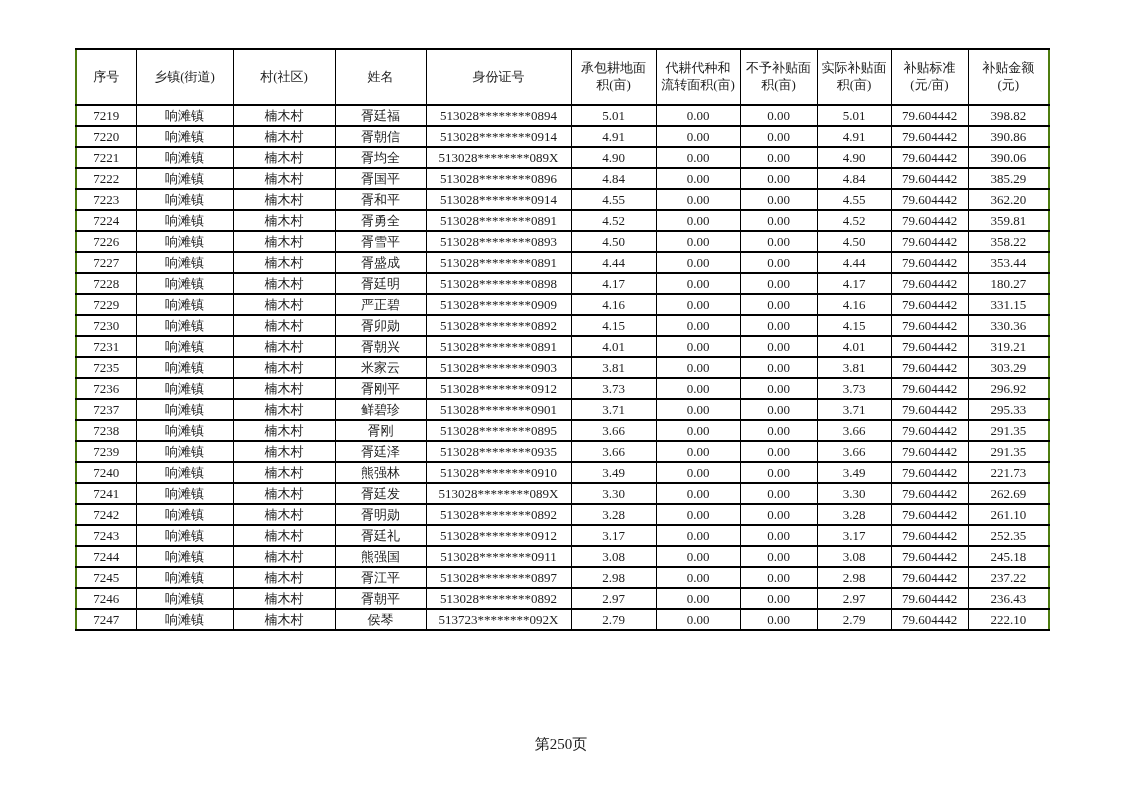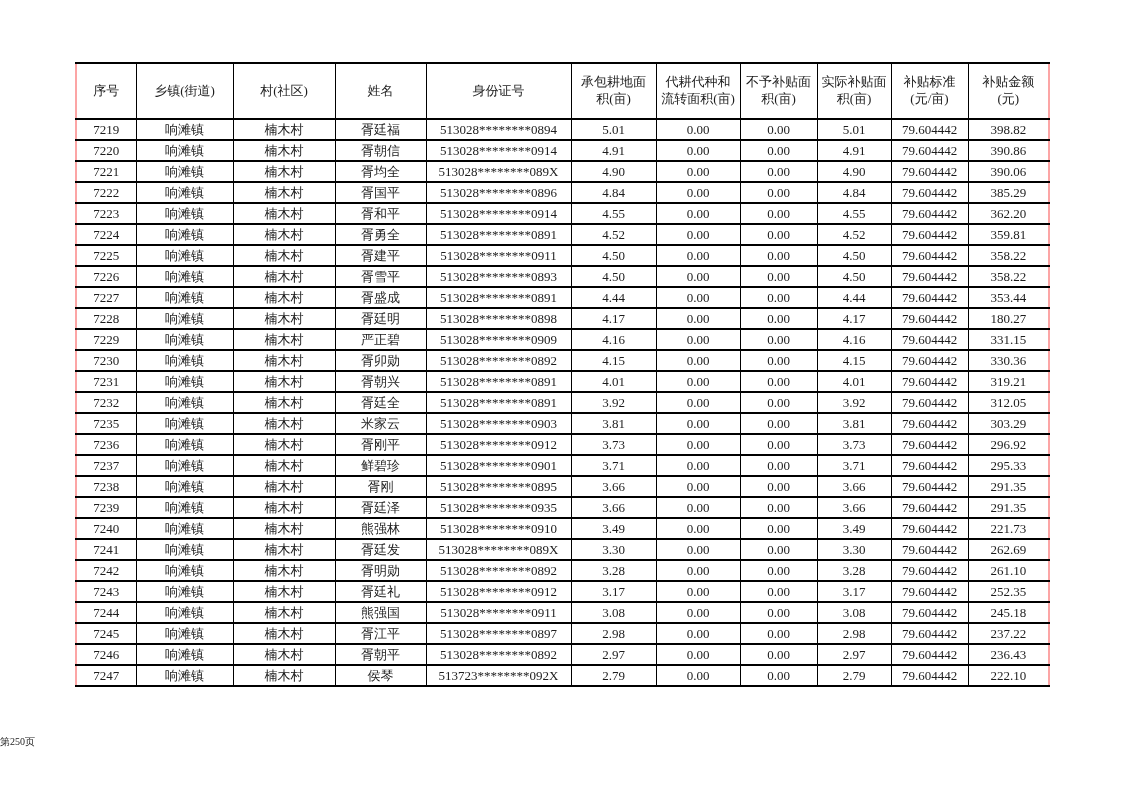--- a/index.html
+++ b/index.html
@@ -12,25 +12,25 @@
   .page {
     position: relative;
     width: 1122px;
     height: 793px;
     background: #ffffff;
     overflow: hidden;
   }
   table.subsidy {
     position: absolute;
     left: 75px;
-    top: 62px;
+    top: 48px;
     width: 973px;
     border-collapse: collapse;
     table-layout: fixed;
-    border: 2px solid #fca5a5;
+    border: 2px solid #4d7c0f;
   }
   table.subsidy th,
   table.subsidy td {
     border: 1px solid #000;
     border-top-width: 2px;
     border-bottom-width: 2px;
     text-align: center;
     vertical-align: middle;
     overflow: hidden;
   }
@@ -47,22 +47,22 @@
     font-size: 13px;
     line-height: 19px;
     padding: 0 2px;
     white-space: nowrap;
   }
   .page-footer {
     position: absolute;
     top: 735px;
     left: 0;
     width: 100%;
-    text-align: left;
-    font-size: 10px;
+    text-align: center;
+    font-size: 15px;
     color: #1c1c1c;
   }
 </style>
 </head>
 <body>
 
 <div class="page">
 
   <table class="subsidy">
     <colgroup>
@@ -166,33 +166,20 @@
           <td>胥勇全</td>
           <td>513028********0891</td>
           <td>4.52</td>
           <td>0.00</td>
           <td>0.00</td>
           <td>4.52</td>
           <td>79.604442</td>
           <td>359.81</td>
         </tr>
         <tr>
-          <td>7225</td>
-          <td>响滩镇</td>
-          <td>楠木村</td>
-          <td>胥建平</td>
-          <td>513028********0911</td>
-          <td>4.50</td>
-          <td>0.00</td>
-          <td>0.00</td>
-          <td>4.50</td>
-          <td>79.604442</td>
-          <td>358.22</td>
-        </tr>
-        <tr>
           <td>7226</td>
           <td>响滩镇</td>
           <td>楠木村</td>
           <td>胥雪平</td>
           <td>513028********0893</td>
           <td>4.50</td>
           <td>0.00</td>
           <td>0.00</td>
           <td>4.50</td>
           <td>79.604442</td>
@@ -255,33 +242,20 @@
           <td>响滩镇</td>
           <td>楠木村</td>
           <td>胥朝兴</td>
           <td>513028********0891</td>
           <td>4.01</td>
           <td>0.00</td>
           <td>0.00</td>
           <td>4.01</td>
           <td>79.604442</td>
           <td>319.21</td>
-        </tr>
-        <tr>
-          <td>7232</td>
-          <td>响滩镇</td>
-          <td>楠木村</td>
-          <td>胥廷全</td>
-          <td>513028********0891</td>
-          <td>3.92</td>
-          <td>0.00</td>
-          <td>0.00</td>
-          <td>3.92</td>
-          <td>79.604442</td>
-          <td>312.05</td>
         </tr>
         <tr>
           <td>7235</td>
           <td>响滩镇</td>
           <td>楠木村</td>
           <td>米家云</td>
           <td>513028********0903</td>
           <td>3.81</td>
           <td>0.00</td>
           <td>0.00</td>

